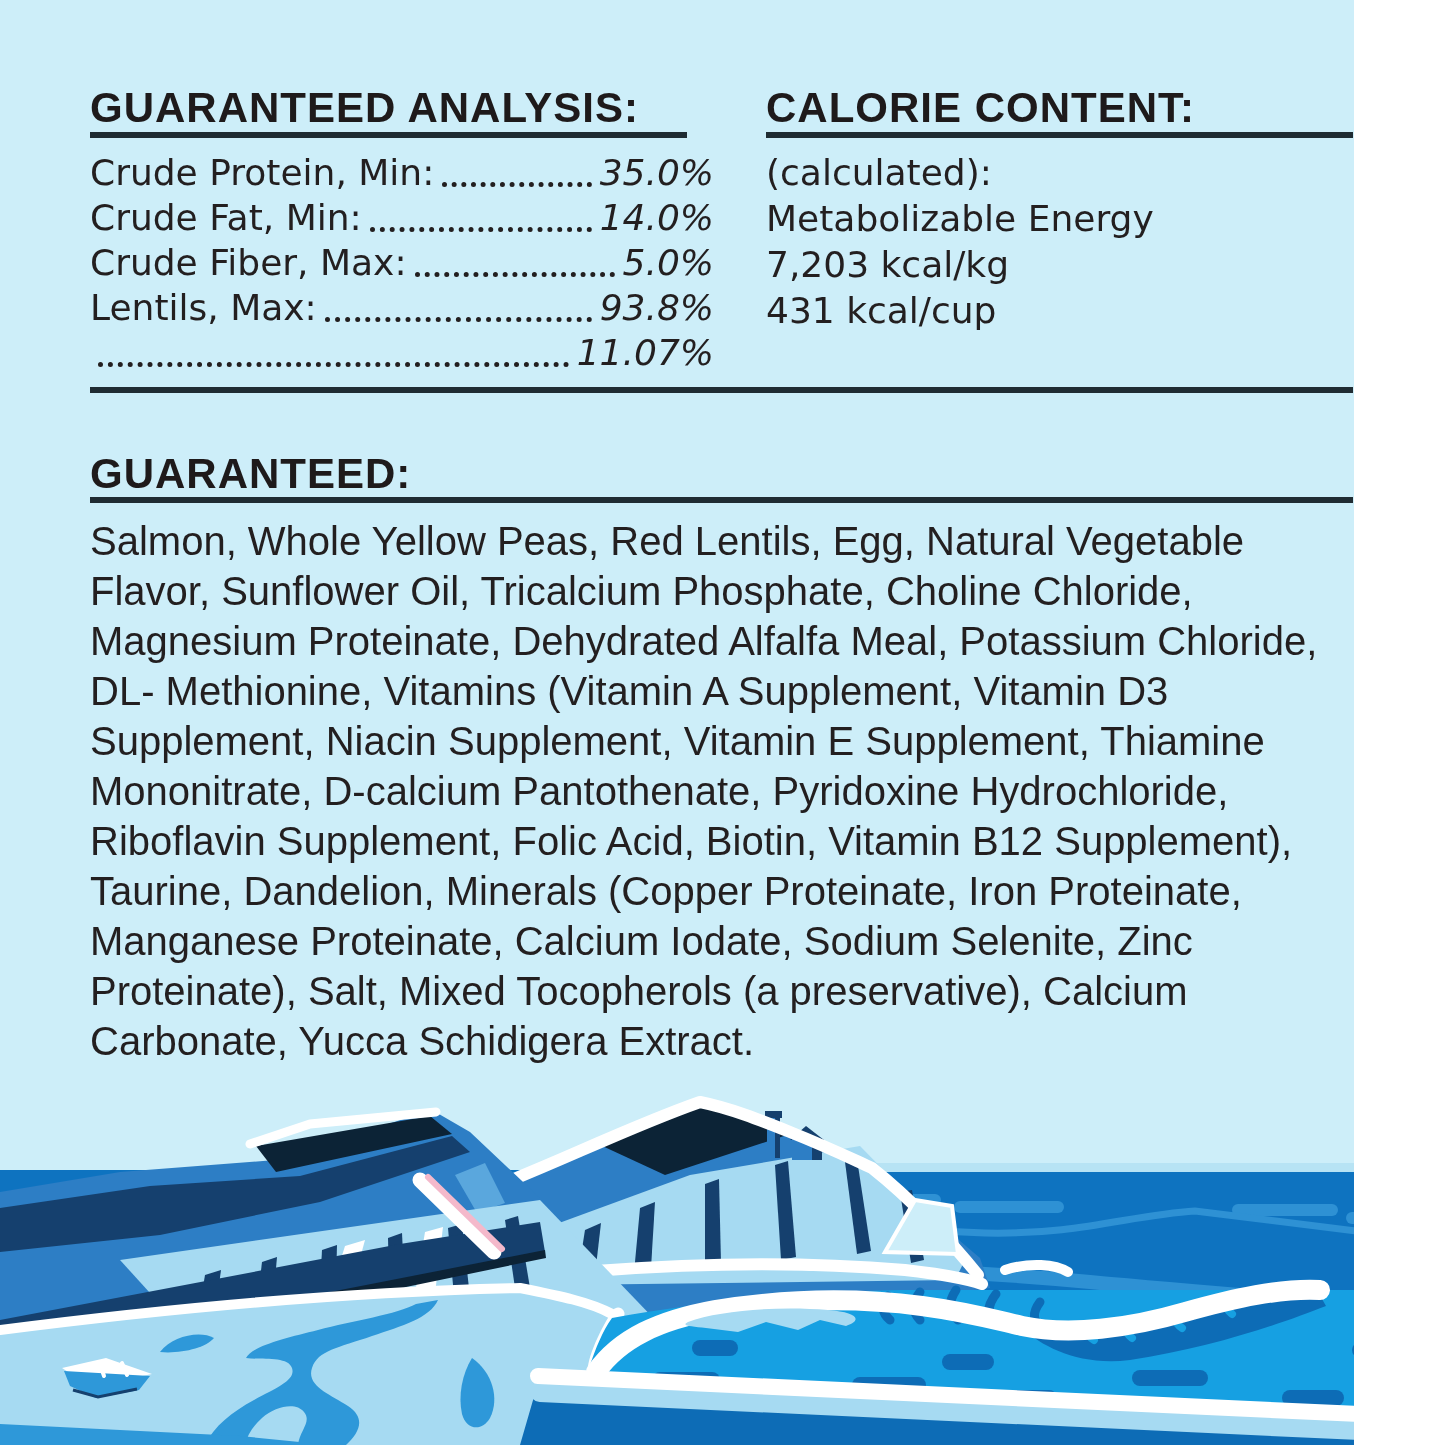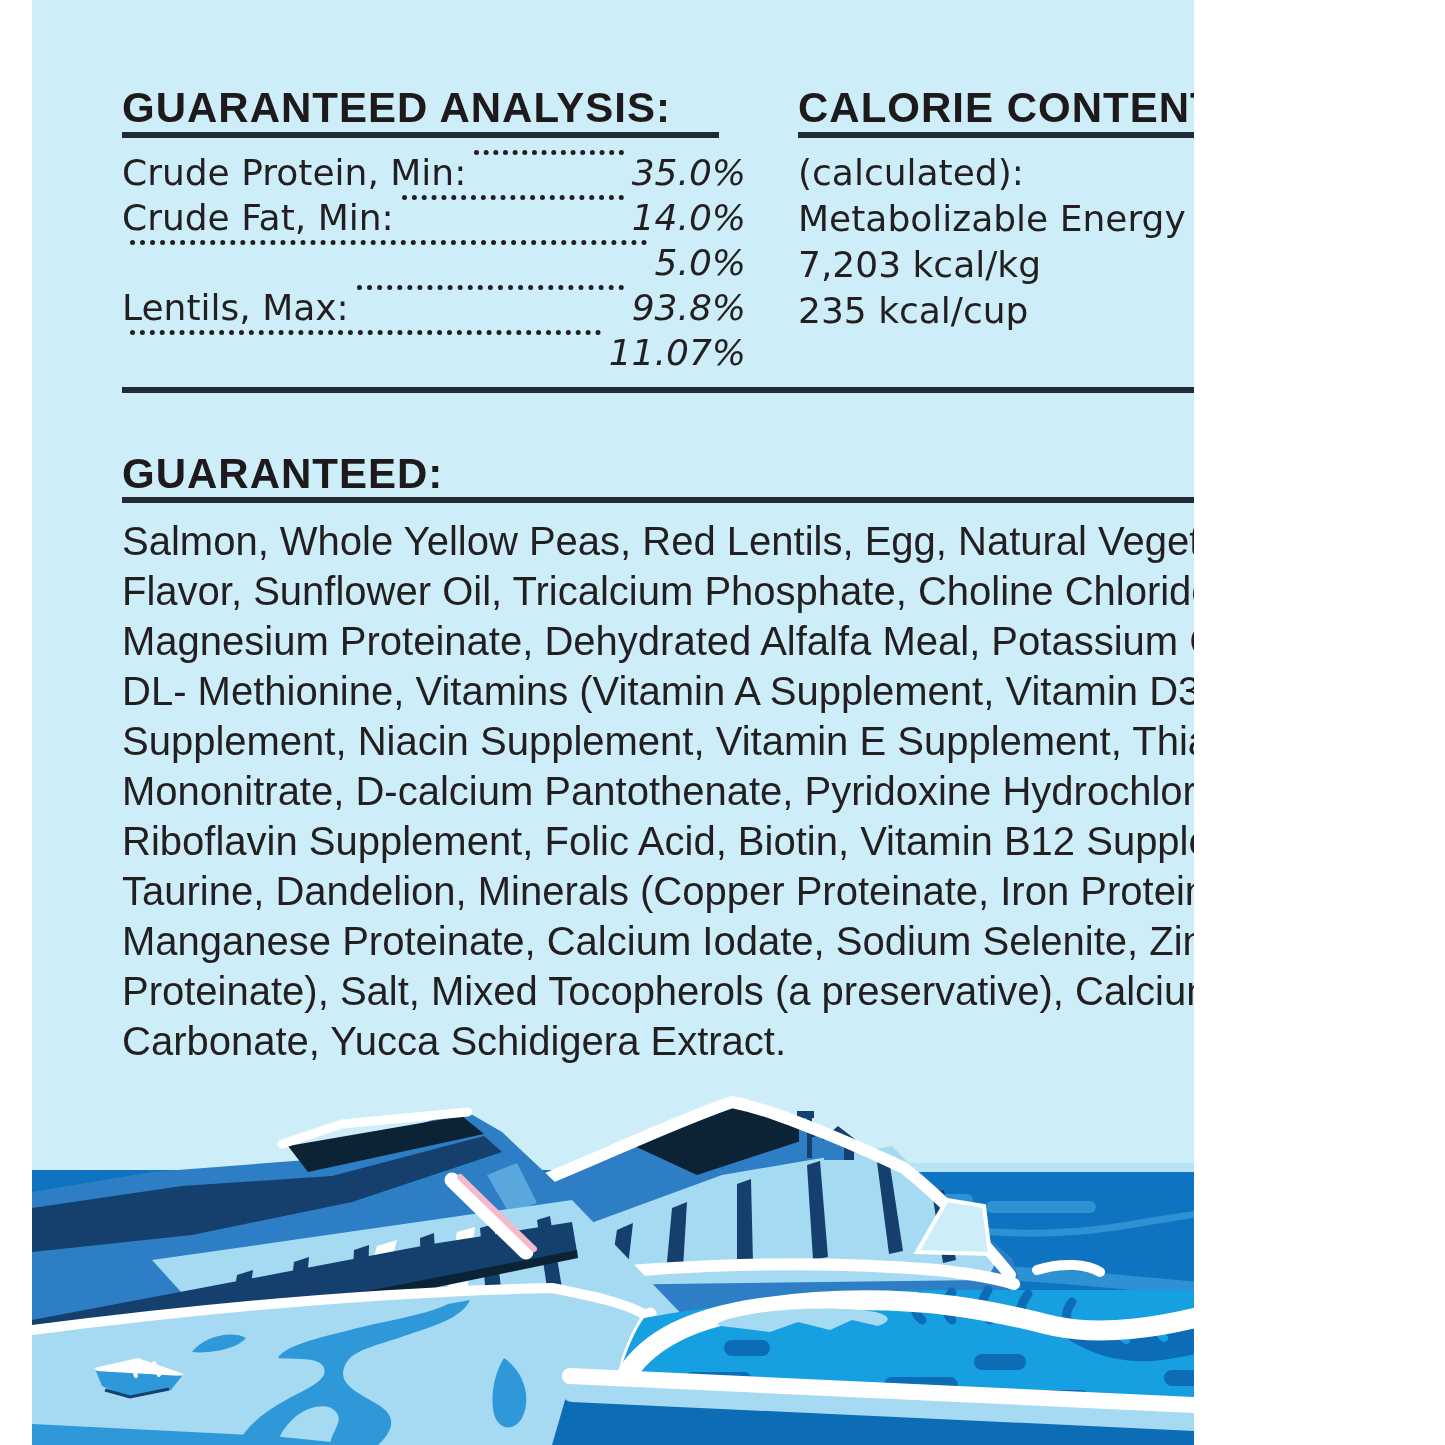--- a/index.html
+++ b/index.html
@@ -1,23 +1,22 @@
 <!DOCTYPE html>
 <html><head>
 <meta charset="utf-8">
 <style>
   html,body{margin:0;padding:0;}
   #page{
     position:relative;
-    width:1162px;height:1445px;
+    width:1354px;height:1445px;
     background:#cdeef9;
     overflow:hidden;
     font-family:"Liberation Sans",sans-serif;
     color:#231f20;
-    margin-left:32px;
   }
   .heading{
     position:absolute;
     font-family:"Liberation Sans",sans-serif;
     font-weight:bold;
     font-size:42px;
     letter-spacing:1px;
     color:#1e1a1b;
     white-space:nowrap;
   }
@@ -25,21 +24,21 @@
     position:absolute;
     height:6px;
     background:#1f2c33;
   }
   
   #ga-rows{
     position:absolute;left:90px;top:150px;width:624px;
     font-family:"DejaVu Sans",sans-serif;
     font-size:36px;line-height:45px;
   }
-  .ga-row{display:flex;align-items:flex-start;}
+  .ga-row{display:flex;align-items:flex-end;}
   .ga-label{white-space:nowrap;}
   .ga-leader{
     flex:1;
     border-bottom:5px dotted #231f20;
     margin:0 8px 8px 8px;
     min-width:30px;
   }
   .ga-value{white-space:nowrap;font-style:italic;}
   
   #cal-lines{
@@ -87,20 +86,21 @@
         <span class="ga-label">Crude Protein, Min:</span>
         <span class="ga-leader"></span>
         <span class="ga-value">35.0%</span>
       </div>
       <div class="ga-row">
         <span class="ga-label">Crude Fat, Min:</span>
         <span class="ga-leader"></span>
         <span class="ga-value">14.0%</span>
       </div>
       <div class="ga-row">
+        <span class="ga-label">Crude Fiber, Max:</span>
         <span class="ga-leader"></span>
         <span class="ga-value">5.0%</span>
       </div>
       <div class="ga-row">
         <span class="ga-label">Lentils, Max:</span>
         <span class="ga-leader"></span>
         <span class="ga-value">93.8%</span>
       </div>
       <div class="ga-row">
         <span class="ga-leader"></span>
@@ -109,21 +109,21 @@
     </div>
   </section>
 
   <section>
     <h2 class="heading" style="left:766px;top:84px;margin:0;">CALORIE CONTENT:</h2>
     <div class="rule" style="left:766px;top:132px;width:587px;"></div>
     <div id="cal-lines">
       <div>(calculated):</div>
       <div>Metabolizable Energy</div>
       <div>7,203 kcal/kg</div>
-      <div>235 kcal/cup</div>
+      <div>431 kcal/cup</div>
     </div>
   </section>
 
   <div class="rule" style="left:90px;top:387px;width:1263px;"></div>
 
   <section>
     <h2 class="heading" style="left:90px;top:450px;margin:0;">GUARANTEED:</h2>
     <div class="rule" style="left:90px;top:497px;width:1263px;"></div>
     <p id="ingredients-text" style="margin:0;">Salmon, Whole Yellow Peas, Red Lentils, Egg, Natural Vegetable Flavor, Sunflower Oil, Tricalcium Phosphate, Choline Chloride, Magnesium Proteinate, Dehydrated Alfalfa Meal, Potassium Chloride, DL- Methionine, Vitamins (Vitamin A Supplement, Vitamin D3 Supplement, Niacin Supplement, Vitamin E Supplement, Thiamine Mononitrate, D-calcium Pantothenate, Pyridoxine Hydrochloride, Riboflavin Supplement, Folic Acid, Biotin, Vitamin B12 Supplement), Taurine, Dandelion, Minerals (Copper Proteinate, Iron Proteinate, Manganese Proteinate, Calcium Iodate, Sodium Selenite, Zinc Proteinate), Salt, Mixed Tocopherols (a preservative), Calcium Carbonate, Yucca Schidigera Extract.</p>
   </section>

